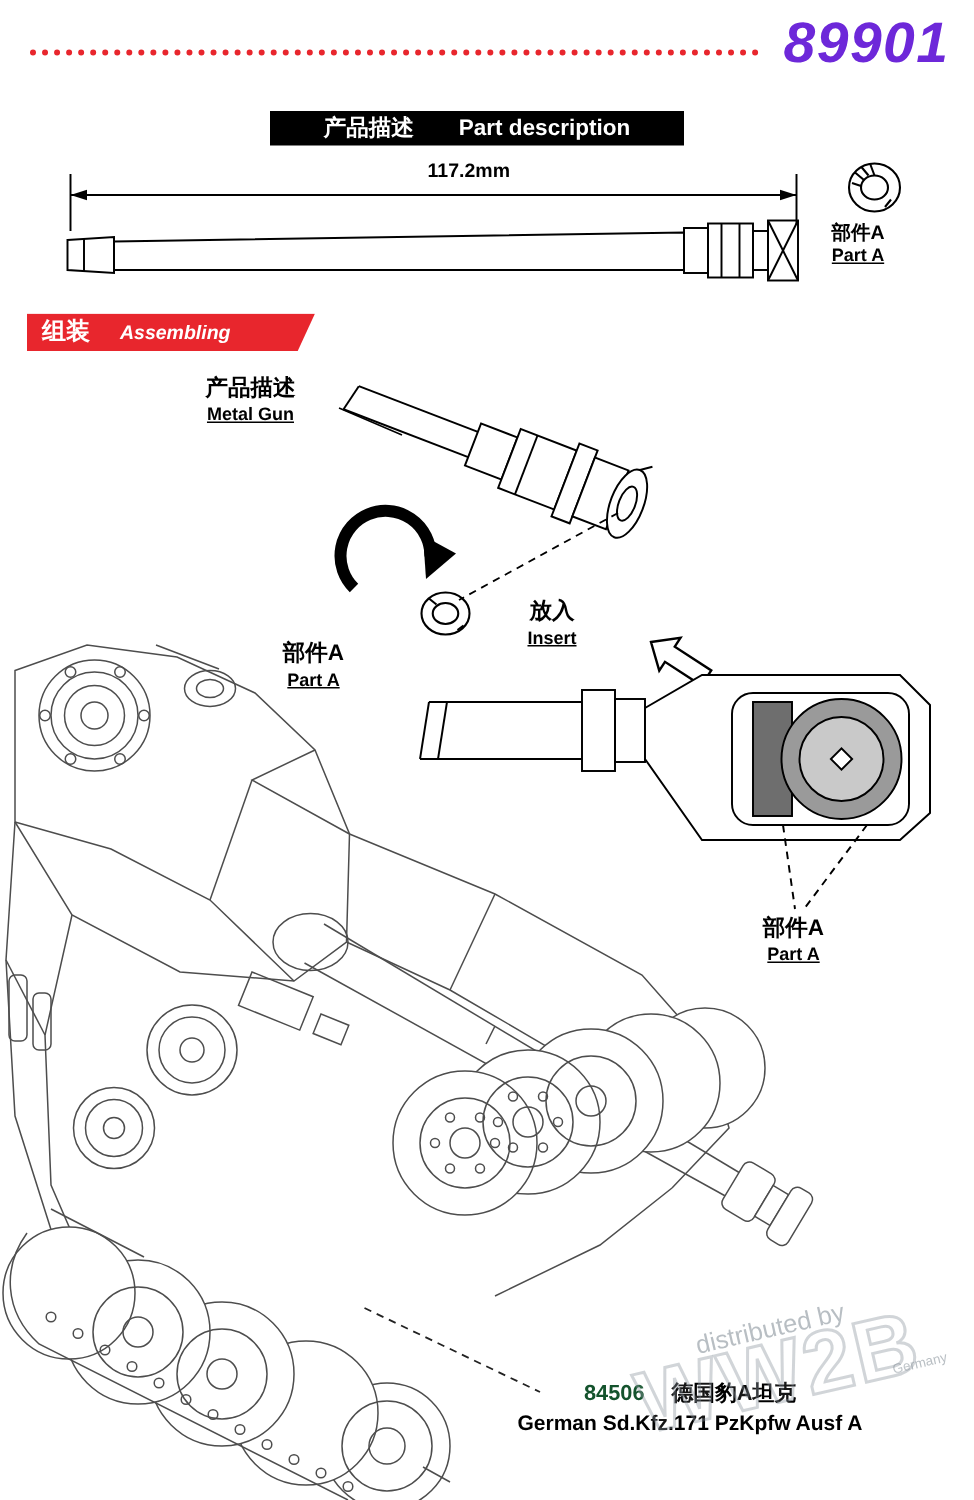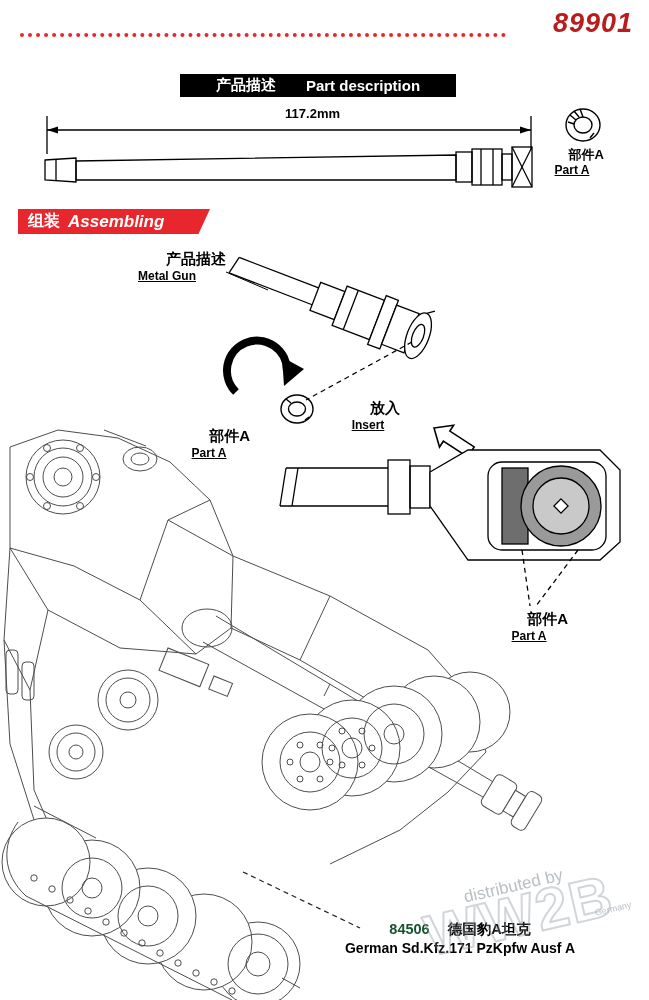--- a/index.html
+++ b/index.html
@@ -1,26 +1,26 @@
 <!DOCTYPE html>
 <html><head>
 <meta charset="utf-8">
 <style>
   html,body{margin:0;padding:0;}
   body{width:649px;height:1000px;background:#fff;font-family:"Liberation Sans",sans-serif;-webkit-font-smoothing:antialiased;}
   .page{position:relative;width:649px;height:1000px;overflow:hidden;background:#fff;color:#000;}
   .artwork{position:absolute;left:0;top:0;z-index:1;}
   .dotted-rule{position:absolute;left:20px;top:33px;width:486px;height:0;border-top:4px dotted #e8262d;z-index:2;}
-  .product-code{position:absolute;top:8px;right:16px;font-size:27px;font-weight:bold;font-style:italic;color:#b91c1c;letter-spacing:1px;z-index:2;}
+  .product-code{position:absolute;top:8px;right:16px;font-size:38px;font-weight:bold;font-style:italic;color:#6d28d9;letter-spacing:1px;z-index:2;}
   .section-bar{position:absolute;left:180px;top:74px;width:276px;height:23px;background:#000;color:#fff;display:flex;align-items:center;justify-content:center;gap:30px;font-weight:bold;font-size:15px;z-index:2;}
   .banner{position:absolute;left:18px;top:209px;width:192px;height:25px;background:#e8262d;color:#fff;display:flex;align-items:center;gap:8px;padding-left:10px;box-sizing:border-box;clip-path:polygon(0 0,100% 0,94% 100%,0 100%);z-index:2;}
   .banner .cn{font-size:16px;font-weight:bold;}
-  .banner .en{font-size:17px;font-weight:bold;font-style:italic;}
+  .banner .en{font-size:13px;font-weight:bold;font-style:italic;margin-left:12px;}
   .label{position:absolute;text-align:center;font-weight:bold;line-height:1.25;z-index:2;}
-  .label .cn{display:block;font-size:15px;text-align:right;}
+  .label .cn{display:block;font-size:15px;}
   .label .en{display:block;font-size:12px;text-decoration:underline;}
   .label.small .cn{font-size:13px;}
   .dim-label{position:absolute;left:230px;top:106px;width:110px;text-align:right;font-weight:bold;font-size:13px;z-index:2;}
   .footer{position:absolute;left:295px;top:920px;width:330px;text-align:center;z-index:2;font-weight:bold;line-height:1.3;}
   .footer .line1{font-size:14.5px;}
   .footer .code{color:#14532d;margin-right:18px;}
   .footer .line2{font-size:14px;}
   .wm{position:absolute;z-index:3;color:#8a949c;opacity:.6;transform:rotate(-13deg);transform-origin:left top;}
   .wm-top{left:462px;top:888px;font-size:17px;}
   .wm-country{left:594px;top:908px;font-size:9px;}

